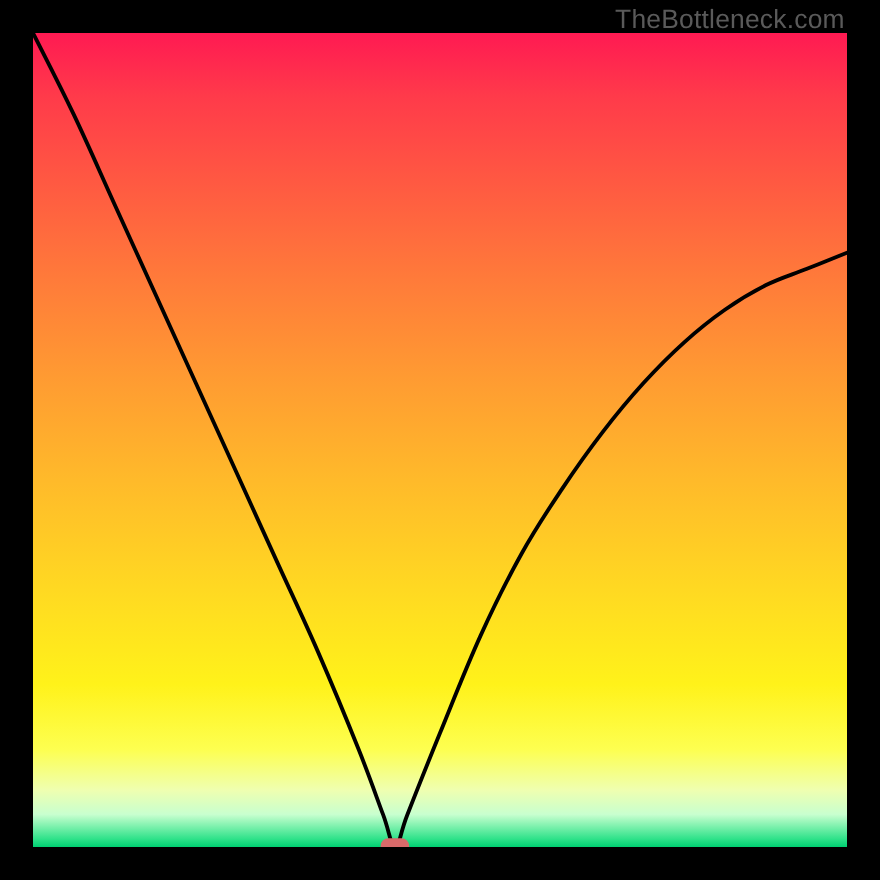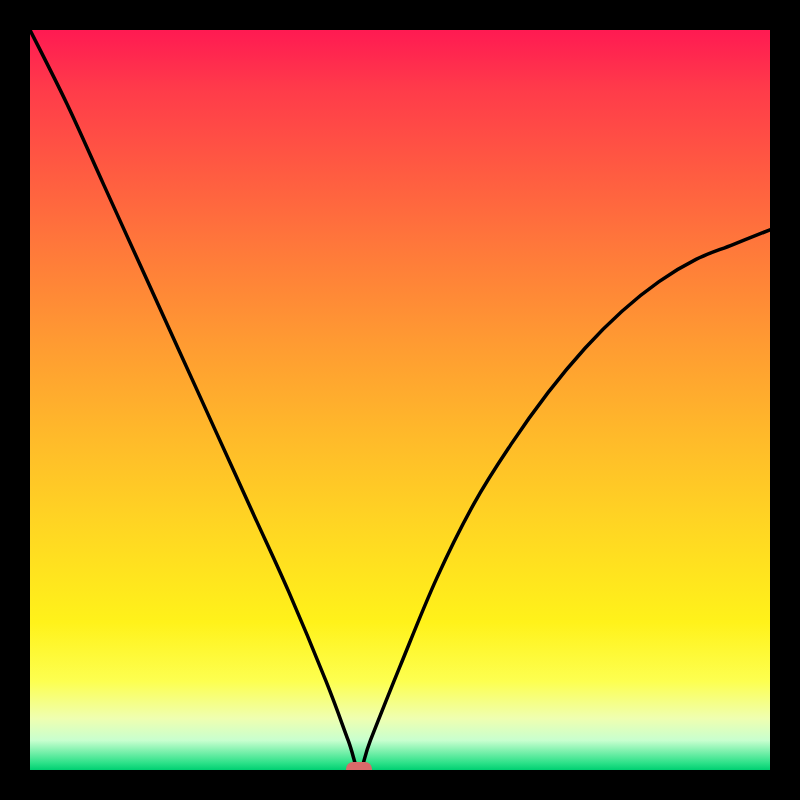--- a/index.html
+++ b/index.html
@@ -69,20 +69,21 @@
     color: #5a5a5a;
     font-size: 24px;
     font-weight: 500;
     letter-spacing: 0.2px;
   }
 </style>
 </head>
 <body>
 
 <div class="frame">
+  <div class="attribution">TheBottleneck.com</div>
 
   <div class="plot-area">
     <div class="gradient"></div>
 
     <svg class="curve" viewBox="0 0 740 740" preserveAspectRatio="none">
       <path id="curve-path" fill="none" stroke="#000" stroke-width="3.5" stroke-linecap="round" d="M 0 0 C 6.66 13.32, 23.68 46.028000000000006, 37 74 C 50.32 101.972, 60.68 126.09599999999999, 74 155.39999999999998 C 87.32 184.70399999999998, 97.68 207.49599999999995, 111 236.79999999999995 C 124.32 266.104, 134.68 288.8960000000001, 148 318.20000000000005 C 161.32 347.504, 171.68 370.296, 185 399.59999999999997 C 198.32 428.90399999999994, 208.68 451.696, 222 481 C 235.32 510.304, 245.68 531.764, 259 562.4 C 272.32 593.036, 285.344 624.5600000000001, 296 651.2 C 306.656 677.84, 312.20599999999996 694.4159999999999, 318.2 710.4 C 324.194 726.384, 325.30400000000003 740, 329.3 740 C 333.296 740, 333.074 729.048, 340.40000000000003 710.4 C 347.72600000000006 691.752, 358.012 665.704, 370 636.4 C 381.988 607.096, 393.68000000000006 576.904, 407.00000000000006 547.6 C 420.32000000000005 518.296, 430.68 497.576, 444 473.6 C 457.32 449.624, 467.68 434.38, 481 414.4 C 494.32 394.41999999999996, 504.68 379.91599999999994, 518 362.59999999999997 C 531.32 345.284, 541.68 332.85200000000003, 555 318.20000000000005 C 568.32 303.54800000000006, 578.68 293.188, 592 281.2 C 605.32 269.212, 615.68 260.924, 629 251.59999999999997 C 642.32 242.27599999999998, 652.68 236.06000000000003, 666 229.40000000000003 C 679.32 222.74000000000004, 689.68 219.92800000000003, 703 214.60000000000002 C 716.32 209.27200000000002, 733.34 202.46400000000006, 740 199.80000000000007"></path>
     </svg>
 
     <div id="marker" class="marker" style="width: 26px; height: 14px; left: 316.3px; top: 732px; background: rgb(216, 106, 106);"></div>
   </div>

